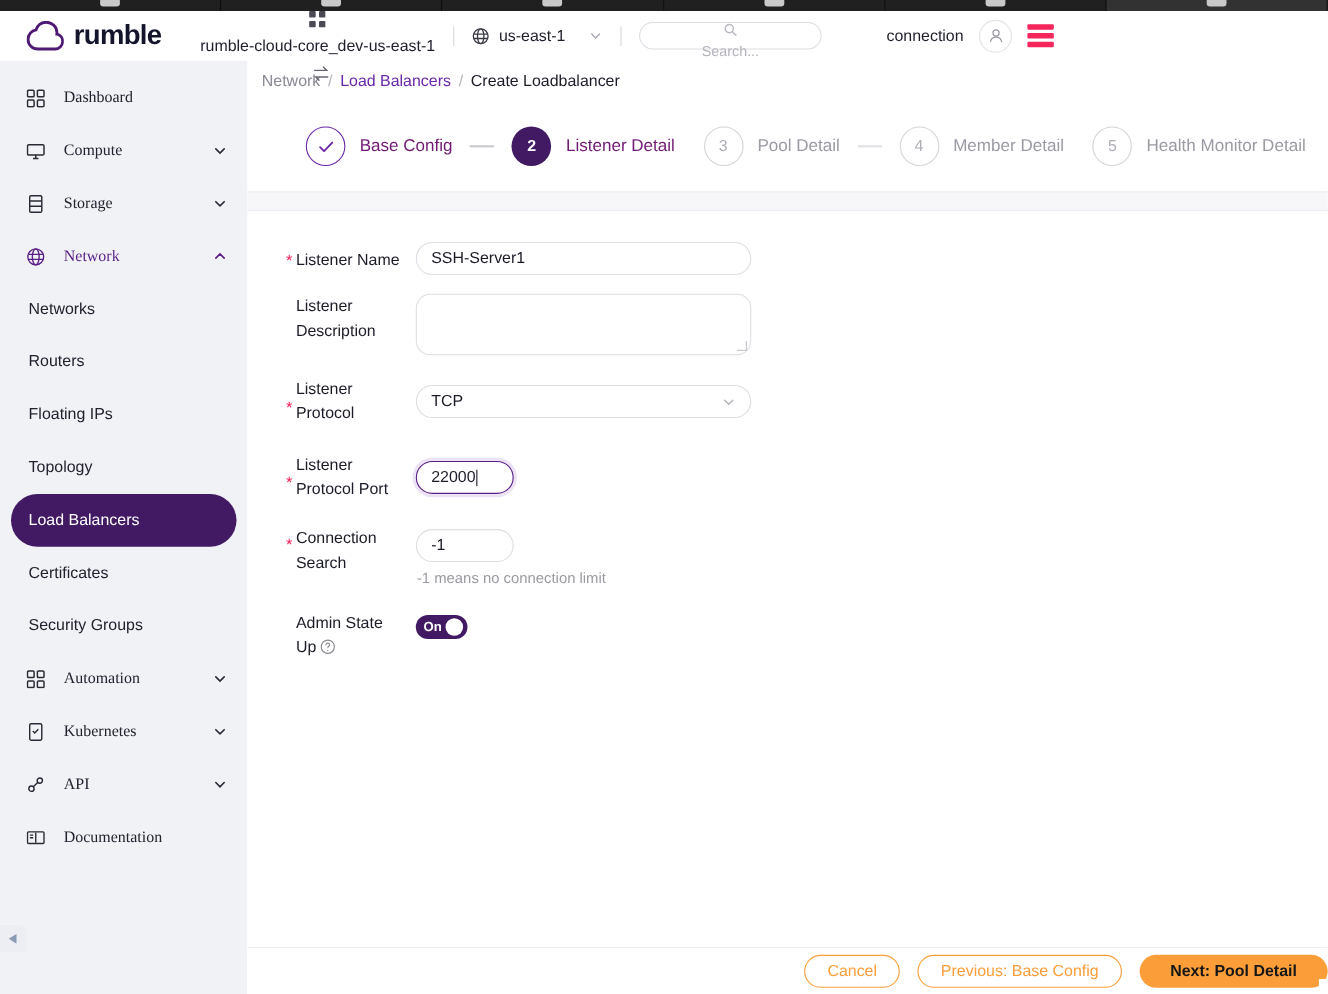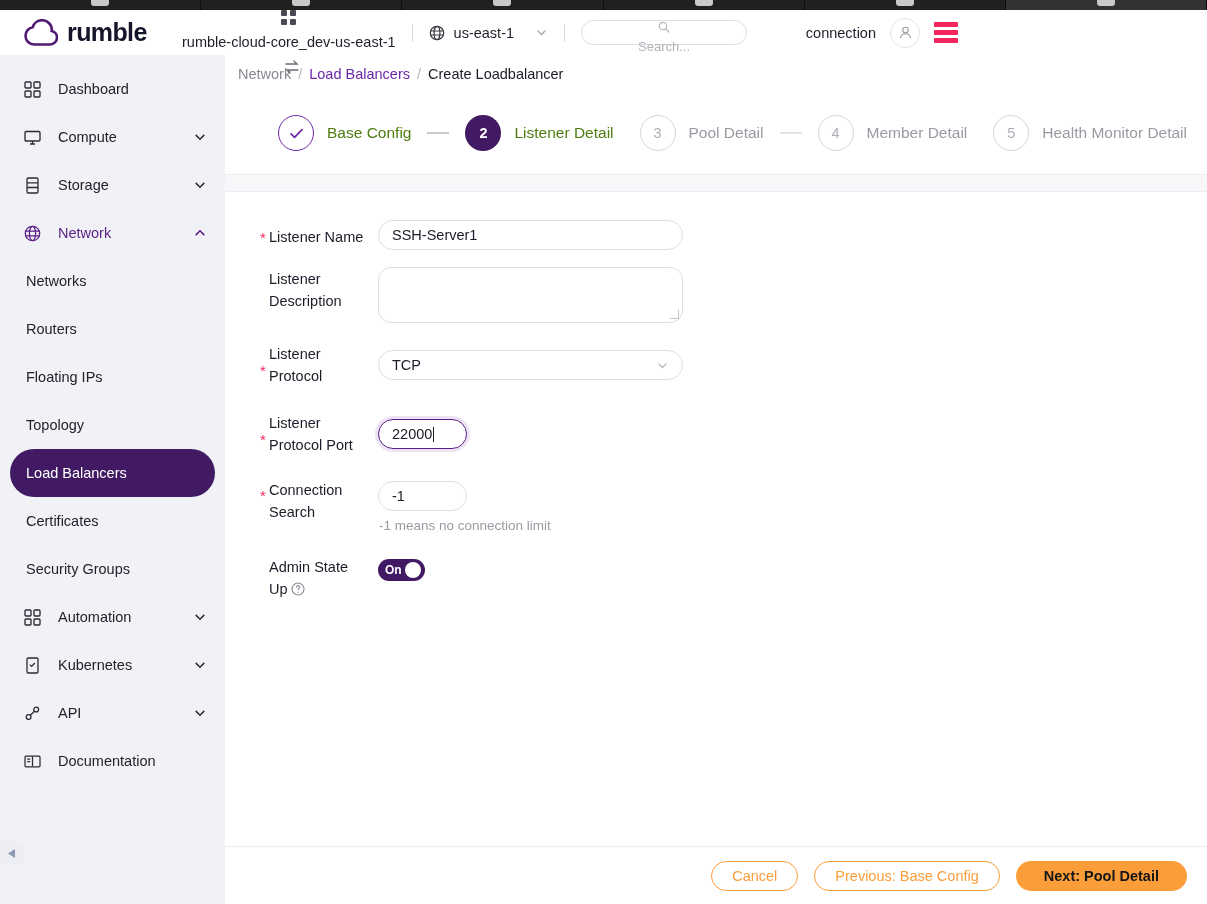--- a/index.html
+++ b/index.html
@@ -93,20 +93,21 @@
     width: 225px; height: 849px;
     background: #f1f2f6;
     padding-top: 10px;
     overflow: hidden;
   }
   .nav-item {
     display: flex; align-items: center;
     height: 48px; padding: 0 18px 0 22px;
     font-size: 14.5px; color: #22222e;
     cursor: pointer;
+    font-family: Liberation Serif, serif;
   }
   .nav-item .nav-ico {
     width: 20px; height: 20px; margin-right: 16px;
     display: flex; align-items: center; justify-content: center;
     flex: 0 0 20px;
   }
   .nav-item .nav-ico svg { width: 17px; height: 17px; }
   .nav-item .nav-label { flex: 1; }
   .nav-item .nav-chev { width: 14px; height: 14px; display:block; }
   .nav-item.expanded { color: #5a1f86; }
@@ -154,21 +155,21 @@
   .step-circle.done {
     border: 1.5px solid #6b27a8; color: #6b27a8;
   }
   .step-circle.done svg { width: 17px; height: 17px; }
   .step-circle.active {
     background: #411a63; color: #ffffff; font-weight: bold;
   }
   .step-circle.todo {
     border: 1.5px solid #d4d4da; color: #aeaeb6;
   }
-  .step-label { font-size: 15.5px; color: #4d7c0f; }
+  .step-label { font-size: 15.5px; color: #701a75; }
   .step-label.muted { color: #9a9aa3; }
   .step-dash {
     width: 22px; height: 1.5px; background: #c9c9d1;
     margin: 0 16px;
   }
   .step-dash.pale { background: #e2e2e8; }
   .step-gap { width: 26px; }
 
   .band {
     height: 18px; background: #f7f7f9;
@@ -269,26 +270,26 @@
     width: 24px; height: 24px;
     background: #eceef3;
     border-top-right-radius: 6px;
     display: flex; align-items: center; justify-content: center;
   }
   .collapse-handle svg { width: 9px; height: 9px; color: #8a9ab3; }
 
   
   .footer {
     position: absolute; bottom: 0; left: 225px;
-    width: 982px; height: 58px;
+    width: 982px; height: 43px;
     background: #ffffff;
     border-top: 1px solid #ededf1;
     display: flex; align-items: center;
     justify-content: flex-end;
-    gap: 16px; padding-right: 20px;
+    gap: 16px; 
   }
   .btn {
     height: 30px; border-radius: 16px;
     display: flex; align-items: center; justify-content: center;
     font-size: 14.5px; cursor: pointer;
     font-family: "Liberation Sans", sans-serif;
   }
   .btn-outline {
     border: 1px solid #fb9e3a; color: #fb9e3a;
     background: #fff; padding: 0 20px;

